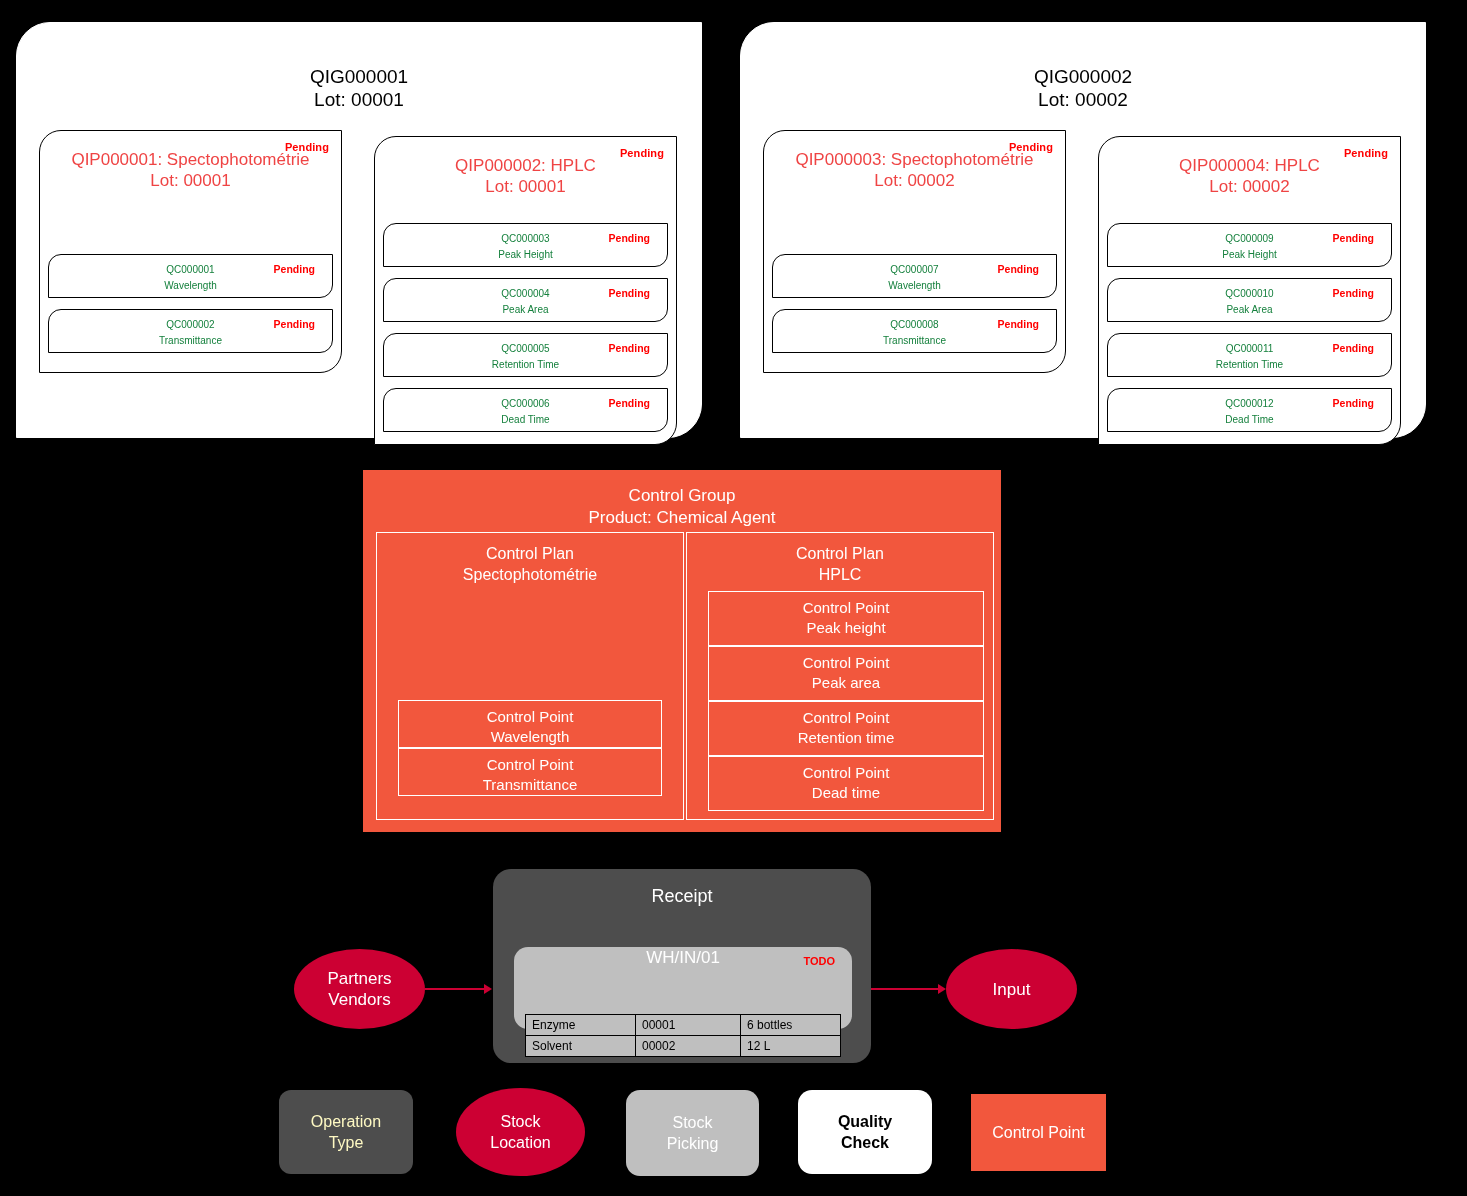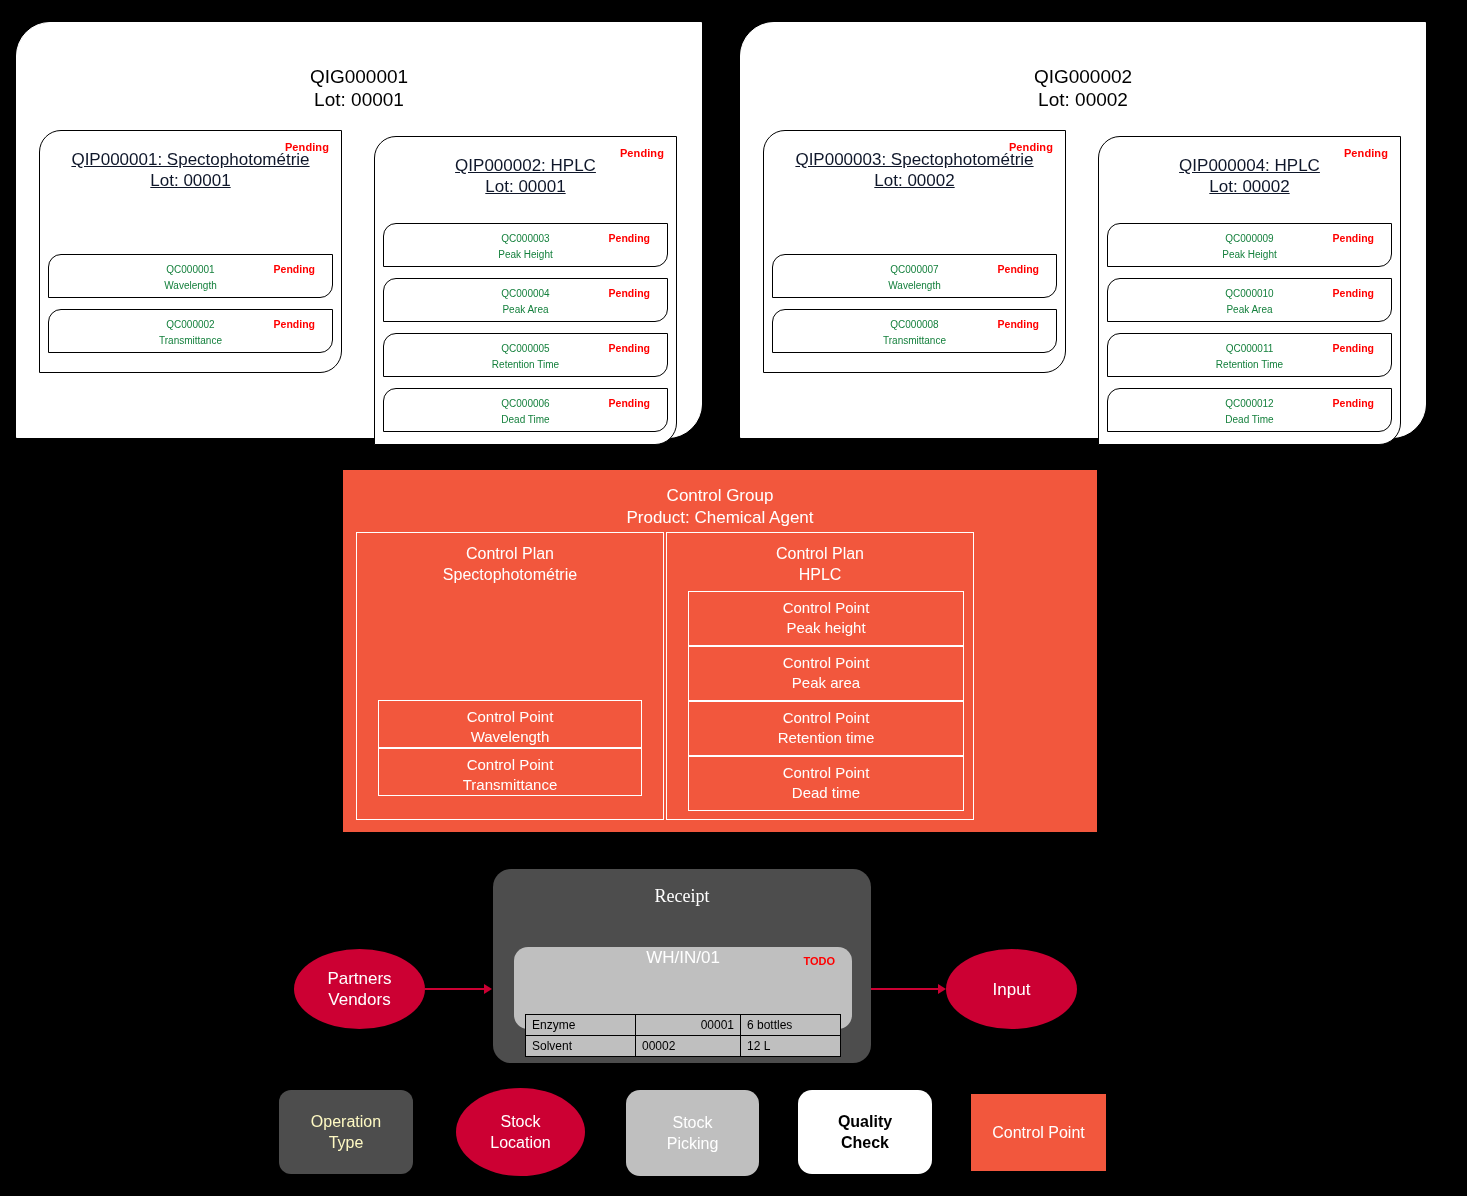--- a/index.html
+++ b/index.html
@@ -39,24 +39,23 @@
   .qip-box {
     position: absolute;
     background: #ffffff;
     border: 1.6px solid #000000;
     border-radius: 22px 0 22px 0;
   }
   .qip-title {
     text-align: center;
     font-size: 17px;
     line-height: 21px;
-    color: #0f172a;
+    color: #ef4444;
     padding-top: 18px;
     white-space: pre-line;
-    text-decoration: underline;
   }
   .badge-pending {
     position: absolute;
     color: #ff0000;
     font-size: 11px;
     font-weight: bold;
     line-height: 13px;
     letter-spacing: 0.1px;
   }
 
@@ -125,21 +124,20 @@
   .receipt-card {
     background: #4d4d4d;
     border-radius: 18px;
   }
   .receipt-title {
     text-align: center;
     color: #ffffff;
     font-size: 18px;
     line-height: 22px;
     padding-top: 16px;
-    font-family: Liberation Serif, serif;
   }
   .picking-card {
     position: absolute;
     background: #bfbfbf;
     border-radius: 14px;
   }
   .picking-name {
     text-align: center;
     color: #ffffff;
     font-size: 17px;
@@ -308,21 +306,21 @@
 Retention Time</div>
       </div>
       <div class="qc-box" style="left:8px; top:251px; width:285px; height:44px;">
         <div class="qc-badge" style="right:17px;">Pending</div>
         <div class="qc-text">QC000012
 Dead Time</div>
       </div>
     </div>
   </div>
 
-  <div class="cg-card abs" style="left:343px; top:470px; width:754px; height:362px;">
+  <div class="cg-card abs" style="left:363px; top:470px; width:638px; height:362px;">
     <div class="cg-title">Control Group
 Product: Chemical Agent</div>
 
     <div class="cplan" style="left:12px; top:61px; width:308px; height:288px;">
       <div class="cplan-title">Control Plan
 Spectophotométrie</div>
       <div class="cpoint" style="left:21px; top:167px; width:264px; height:48px;">Control Point
 Wavelength</div>
       <div class="cpoint" style="left:21px; top:215px; width:264px; height:48px;">Control Point
 Transmittance</div>
@@ -346,21 +344,21 @@
     <div class="receipt-title">Receipt</div>
 
     <div class="picking-card" style="left:21px; top:78px; width:338px; height:82px;">
       <div class="picking-badge" style="right:17px;">TODO</div>
       <div class="picking-name">WH/IN/01</div>
 
       <table class="picking-table" style="left:11px; top:36px; width:316px;margin-top:31px;">
         <tbody>
           <tr>
             <td style="width:110px;">Enzyme</td>
-            <td style="width:105px;text-align:right;">00001</td>
+            <td style="width:105px;">00001</td>
             <td>6 bottles</td>
           </tr>
           <tr>
             <td style="width:110px;">Solvent</td>
             <td style="width:105px;">00002</td>
             <td>12 L</td>
           </tr>
         </tbody>
       </table>
     </div>

